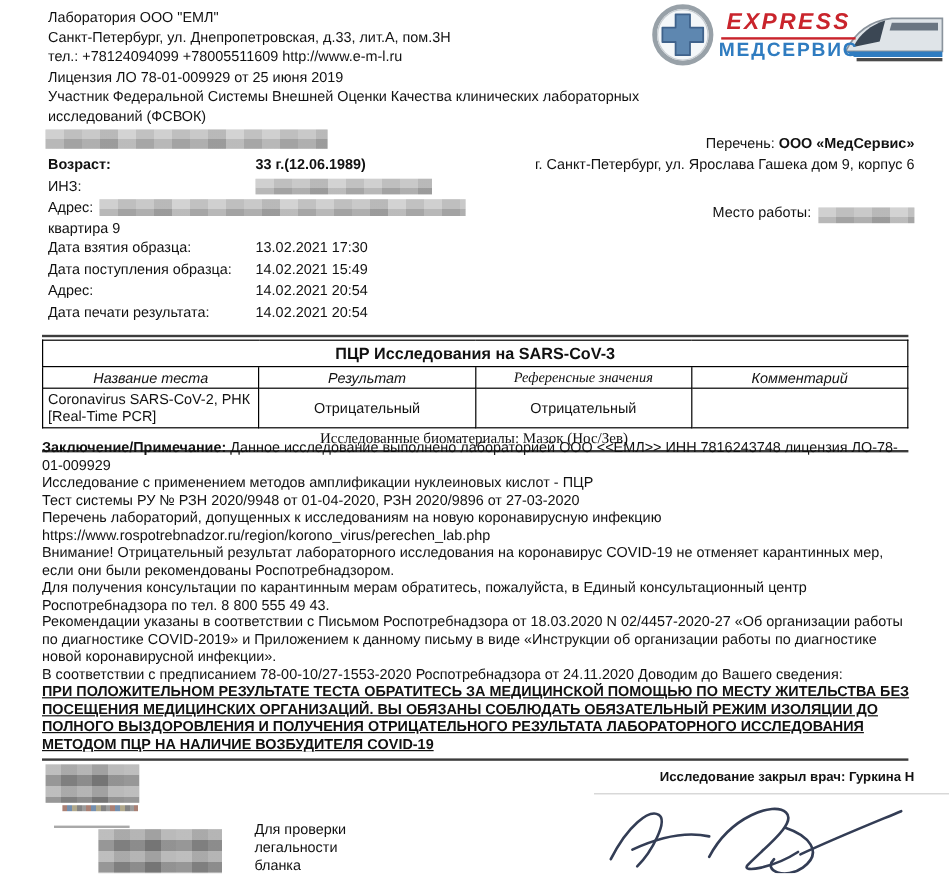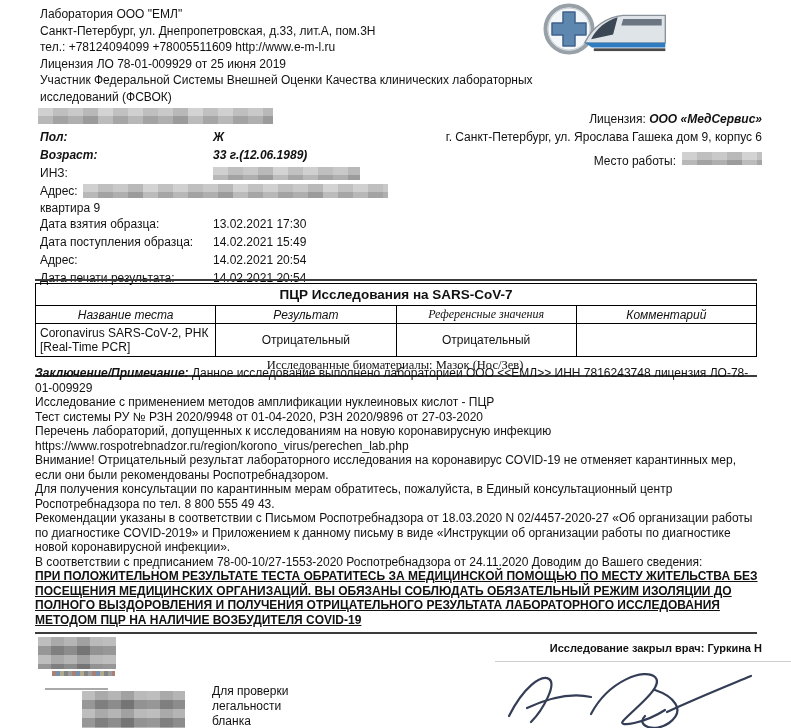--- a/index.html
+++ b/index.html
@@ -1,33 +1,33 @@
 <!DOCTYPE html>
 <html><head>
 <meta charset="utf-8">
 <style>
   html,body{margin:0;padding:0;background:#fff;}
   .page{position:relative;width:791px;height:728px;background:#fff;overflow:hidden;
         font-family:"Liberation Sans",sans-serif;font-size:12px;color:#111;}
-  .b{font-weight:bold;font-style:italic;}
+  .b{font-weight:bold;}
   
   .hdr-left{position:absolute;left:40px;top:6px;width:500px;line-height:16.5px;}
   .logo{position:absolute;left:543px;top:3px;width:220px;height:54px;display:flex;align-items:center;}
   .logo-text{display:flex;flex-direction:column;align-items:center;margin-left:4px;z-index:2;}
   .express{font-style:italic;font-weight:bold;font-size:19px;letter-spacing:2px;color:#c9242c;
            border-bottom:2px solid #c9242c;padding:0 4px 1px 4px;}
   .medservice{font-weight:bold;font-size:16px;letter-spacing:1.5px;color:#2f7cc0;margin-top:1px;}
   .train{margin-left:-14px;margin-top:2px;}
   
   .info-left{position:absolute;left:40px;top:106px;width:400px;}
   .row{display:flex;height:18px;align-items:center;}
   .lbl{width:173px;flex:0 0 173px;}
   .lbl.auto{width:auto;flex:0 0 auto;margin-right:5px;}
   .info-right{position:absolute;left:430px;top:110px;width:332px;text-align:right;line-height:18px;}
-  .workplace{margin-top:6px;display:flex;justify-content:flex-end;align-items:flex-start;}
+  .workplace{margin-top:22px;display:flex;justify-content:flex-end;align-items:flex-end;}
   
   .pix{display:inline-block;
     background:
       repeating-linear-gradient(180deg, rgba(255,255,255,.22) 0 8px, rgba(0,0,0,.06) 8px 16px),
       repeating-linear-gradient(90deg,#c3c3c3 0 15px,#adadad 15px 30px,#bababa 30px 45px,#a5a5a5 45px 60px,#c7c7c7 60px 75px,#b0b0b0 75px 90px);}
   .pix-dark{display:inline-block;
     background:
       repeating-linear-gradient(180deg, rgba(255,255,255,.25) 0 9px, rgba(0,0,0,.10) 9px 18px),
       repeating-linear-gradient(90deg,#a8a8a8 0 13px,#8d8d8d 13px 26px,#9c9c9c 26px 39px,#828282 39px 52px,#a3a3a3 52px 65px);}
   .name-blur{position:absolute;left:-2px;top:2px;width:235px;height:16px;}
@@ -75,40 +75,40 @@
   </div>
 
   <div class="logo">
     <span>
       <svg width="52" height="52" viewBox="0 0 52 52">
         <circle cx="26" cy="26" r="23.5" fill="#ffffff" stroke="#98a1a8" stroke-width="4"></circle>
         <circle cx="26" cy="26" r="21" fill="#f4f7f9" stroke="#c6ccd1" stroke-width="1"></circle>
         <path d="M20,9 h12 v11 h11 v12 h-11 v11 h-12 v-11 h-11 v-12 h11 z" fill="#5e87b0" stroke="#3f628b" stroke-width="1.5" stroke-linejoin="round"></path>
       </svg>
     </span>
+    <span class="logo-text">
+      <span class="express">EXPRESS</span>
+      <span class="medservice">МЕДСЕРВИС</span>
+    </span>
     <span class="train">
       <svg width="88" height="50" viewBox="0 0 96 52">
         <path d="M4,40 C13,22 28,12 46,10 L92,10 L92,40 Z" fill="#dfe4e8" stroke="#8a939c" stroke-width="1.5"></path>
         <path d="M11,36 C17,24 27,16 40,12 L35,31 Z" fill="#3b4754"></path>
         <path d="M46,14 L88,14 L88,21 L44,21 Z" fill="#6b7682"></path>
         <path d="M4,40 L92,40 L92,45 L12,45 Z" fill="#2f7cc0"></path>
         <rect x="14" y="46" width="78" height="3" fill="#4a4a4a"></rect>
       </svg>
     </span>
   </div>
 
   <div class="info-left">
     <div style="position:relative;height:22px;">
       <span class="pix name-blur"></span>
     </div>
     <div class="row">
-      <span class="lbl b">Пол:</span>
-      <span class="b">Ж</span>
-    </div>
-    <div class="row">
       <span class="lbl b">Возраст:</span>
       <span class="b">33 г.(12.06.1989)</span>
     </div>
     <div class="row">
       <span class="lbl">ИНЗ:</span>
       <span class="pix inz-blur"></span>
     </div>
     <div class="row">
       <span class="lbl auto">Адрес:</span>
       <span class="pix addr-blur"></span>
@@ -129,36 +129,36 @@
       <span>14.02.2021 20:54</span>
     </div>
     <div class="row">
       <span class="lbl">Дата печати результата:</span>
       <span>14.02.2021 20:54</span>
     </div>
   </div>
 
   <div class="info-right">
     <div>
-      <span>Лицензия:</span>
+      <span>Перечень:</span>
       <span class="b">ООО «МедСервис»</span>
     </div>
     <div>г. Санкт-Петербург, ул. Ярослава Гашека дом 9, корпус 6</div>
     <div class="workplace">
       <span>Место работы:</span>
       <span class="pix wp-blur"></span>
     </div>
   </div>
 
   <div class="tblwrap">
     <div class="rule"></div>
     <table class="res">
       <tbody>
           <tr class="title-row">
-        <td colspan="4">ПЦР Исследования на SARS-CoV-7</td>
+        <td colspan="4">ПЦР Исследования на SARS-CoV-3</td>
       </tr>
       <tr class="head-row">
         <td class="c1">Название теста</td>
         <td class="c2">Результат</td>
         <td class="c3">Референсные значения</td>
         <td class="c4">Комментарий</td>
       </tr>
       <tr class="data-row">
         <td class="first">Coronavirus SARS-CoV-2, РНК [Real-Time PCR]</td>
         <td>Отрицательный</td>

